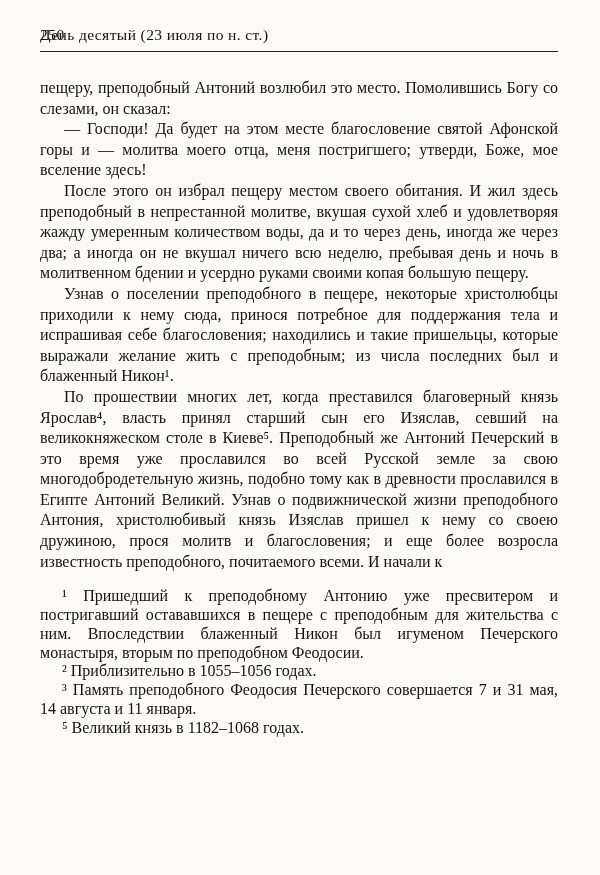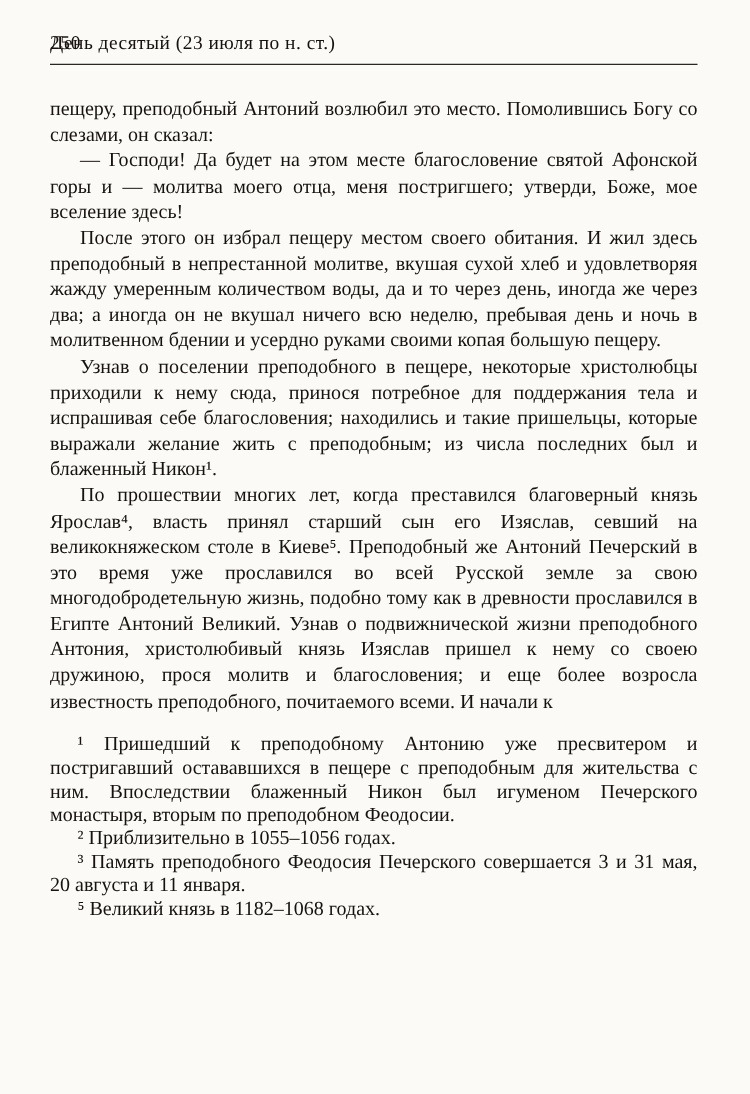--- a/index.html
+++ b/index.html
@@ -82,17 +82,17 @@
     <p class="continuation">пещеру, преподобный Антоний возлюбил это место. Помолившись Богу со слезами, он сказал:</p>
     <p>— Господи! Да будет на этом месте благословение святой Афонской горы и — молитва моего отца, меня постригшего; утверди, Боже, мое вселение здесь!</p>
     <p>После этого он избрал пещеру местом своего обитания. И жил здесь преподобный в непрестанной молитве, вкушая сухой хлеб и удовлетворяя жажду умеренным количеством воды, да и то через день, иногда же через два; а иногда он не вкушал ничего всю неделю, пребывая день и ночь в молитвенном бдении и усердно руками своими копая большую пещеру.</p>
     <p>Узнав о поселении преподобного в пещере, некоторые христолюбцы приходили к нему сюда, принося потребное для поддержания тела и испрашивая себе благословения; находились и такие пришельцы, которые выражали желание жить с преподобным; из числа последних был и блаженный Никон¹.</p>
     <p>По прошествии многих лет, когда преставился благоверный князь Ярослав⁴, власть принял старший сын его Изяслав, севший на великокняжеском столе в Киеве⁵. Преподобный же Антоний Печерский в это время уже прославился во всей Русской земле за свою многодобродетельную жизнь, подобно тому как в древности прославился в Египте Антоний Великий. Узнав о подвижнической жизни преподобного Антония, христолюбивый князь Изяслав пришел к нему со своею дружиною, прося молитв и благословения; и еще более возросла известность преподобного, почитаемого всеми. И начали к</p>
   </div>
 
   <div class="footnotes">
     <p>¹ Пришедший к преподобному Антонию уже пресвитером и постригавший остававшихся в пещере с преподобным для жительства с ним. Впоследствии блаженный Никон был игуменом Печерского монастыря, вторым по преподобном Феодосии.</p>
     <p>² Приблизительно в 1055–1056 годах.</p>
-    <p>³ Память преподобного Феодосия Печерского совершается 3 и 31 мая, 20 августа и 11 января.</p>
+    <p>³ Память преподобного Феодосия Печерского совершается 7 и 31 мая, 14 августа и 11 января.</p>
     <p>⁵ Великий князь в 1182–1068 годах.</p>
   </div>
 
 </div>
 
 </body></html>

